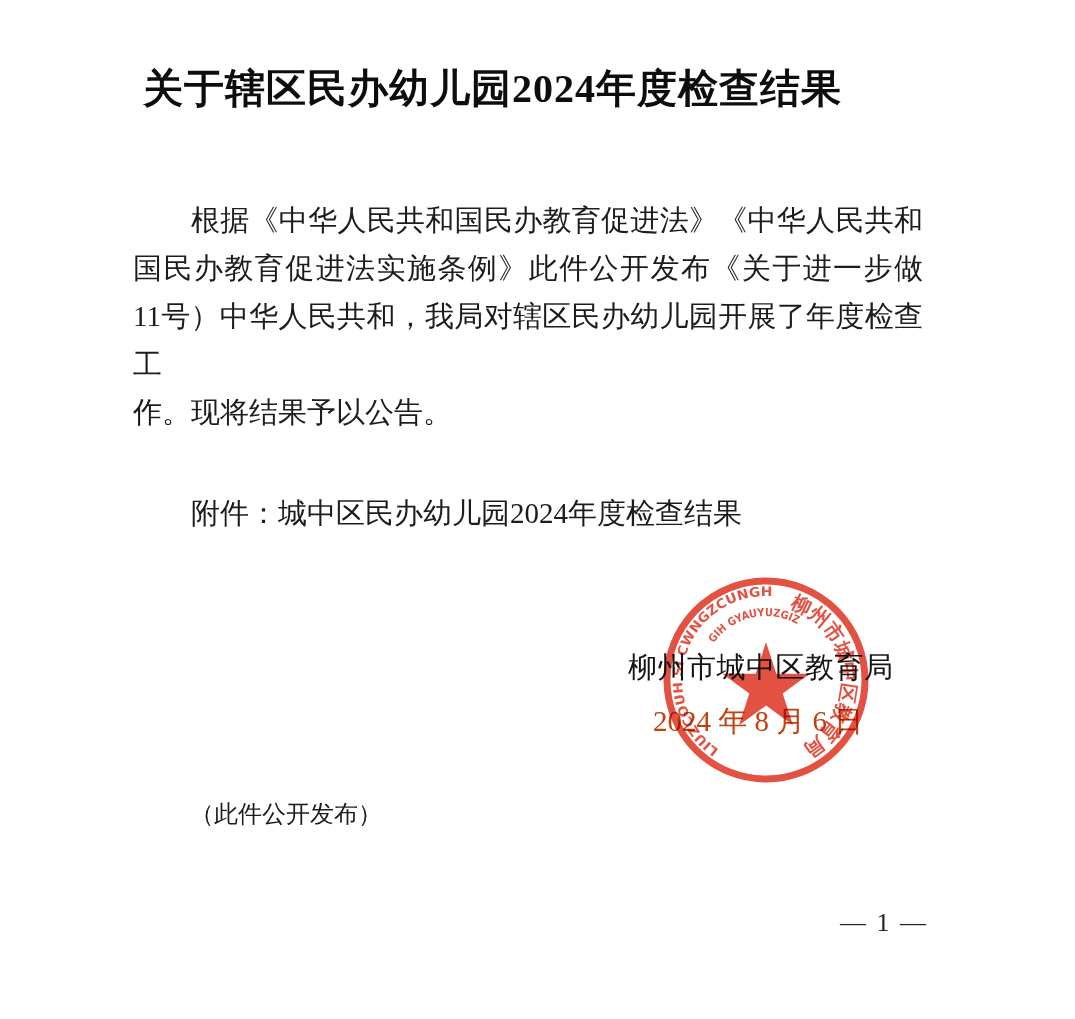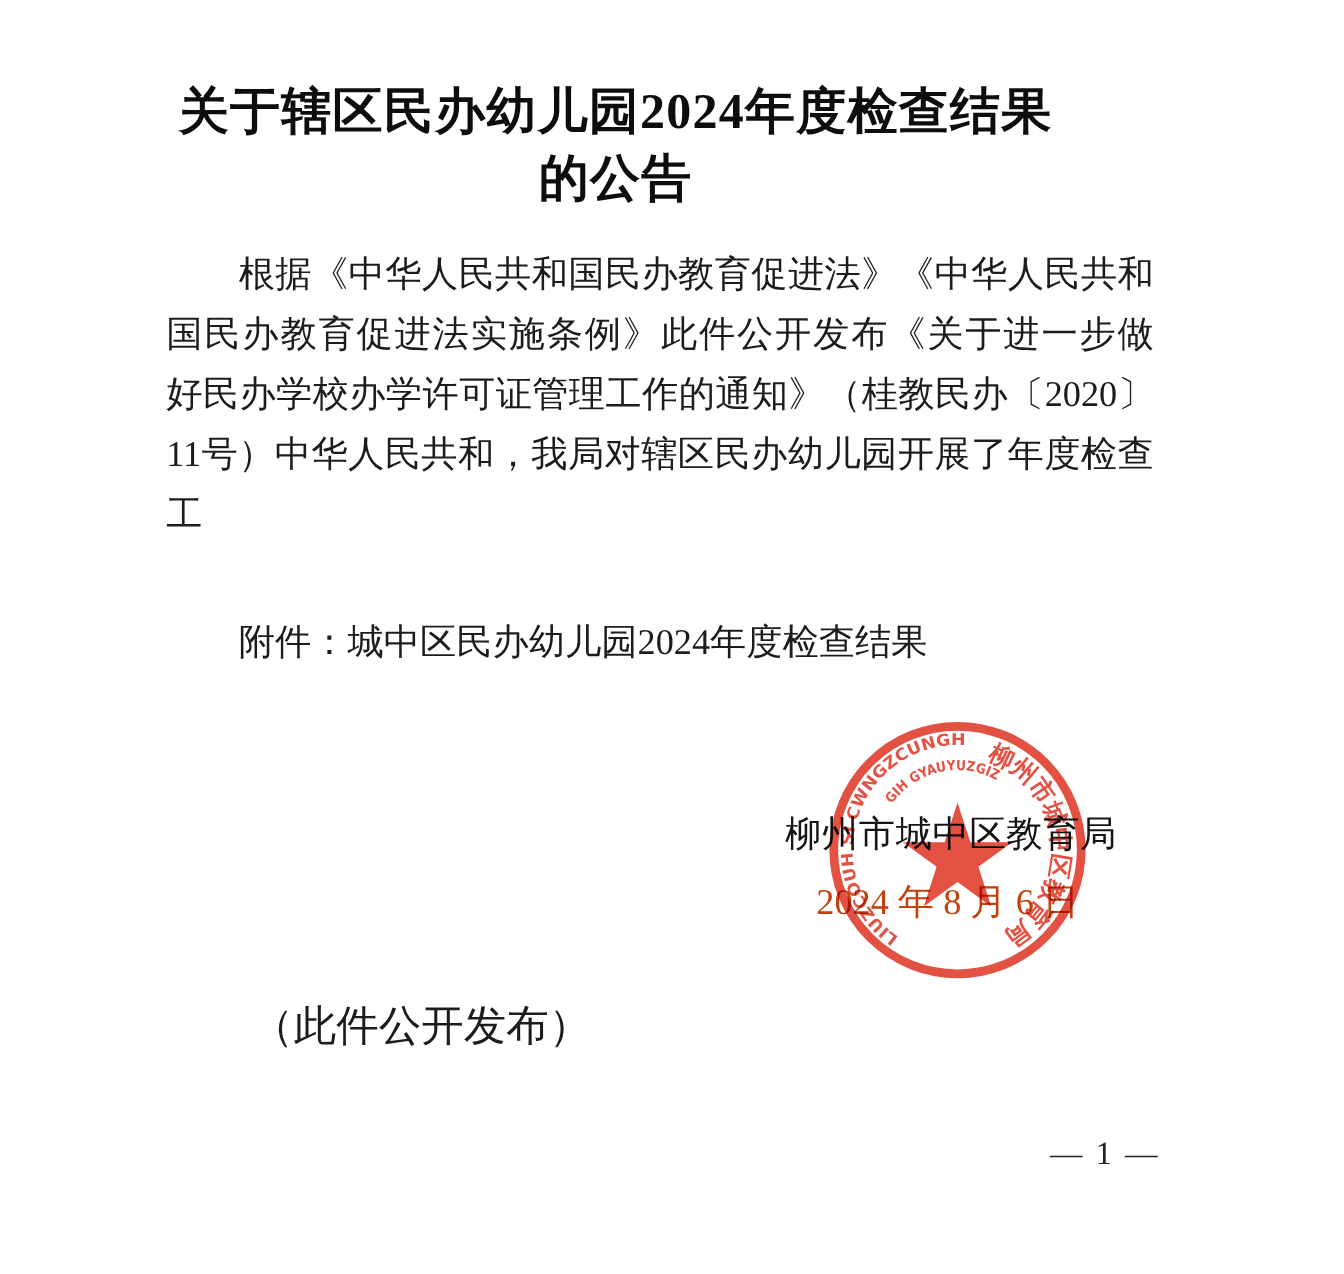--- a/index.html
+++ b/index.html
@@ -58,44 +58,43 @@
   .seal .latin{
     font-family:"DejaVu Sans","Liberation Sans",sans-serif;
     font-weight:700;
   }
   .seal .cjk{
     font-family:"Liberation Serif","DejaVu Serif",serif;
     font-weight:700;
   }
 
   .publish-note{
-    position:absolute;left:201px;top:798px;
-    font-size:34px;color:#1c1c1c;white-space:nowrap;
+    position:absolute;left:190px;top:798px;
+    font-size:24px;color:#1c1c1c;white-space:nowrap;
   }
 
   .page-number{
     position:absolute;left:840px;top:908px;
     font-size:26px;letter-spacing:2px;color:#222;white-space:nowrap;
   }
 </style>
 </head>
 <body>
 
 <div class="page">
 
   <h1 class="title">
     <span class="title-line">关于辖区民办幼儿园2024年度检查结果</span>
-    <span class="title-line">的公告</span>
   </h1>
 
   <div class="body-text">
     <div class="body-line just indent">根据《中华人民共和国民办教育促进法》《中华人民共和</div>
     <div class="body-line just">国民办教育促进法实施条例》此件公开发布《关于进一步做</div>
-    <div class="body-line just">好民办学校办学许可证管理工作的通知》（桂教民办〔2020〕</div>
     <div class="body-line just">11号）中华人民共和，我局对辖区民办幼儿园开展了年度检查工</div>
+    <div class="body-line">作。现将结果予以公告。</div>
   </div>
 
   <div class="attachment">附件：城中区民办幼儿园2024年度检查结果</div>
 
   <div class="signer">柳州市城中区教育局</div>
   <div class="issue-date">2024 年 8 月 6 日</div>
 
   <svg class="seal" viewBox="0 0 220 220" aria-hidden="true">
     <defs>
       <path id="arc-latin-outer" d="M 63.1 179.6 A 84 84 0 0 1 117.3 26.3" fill="none"></path>

